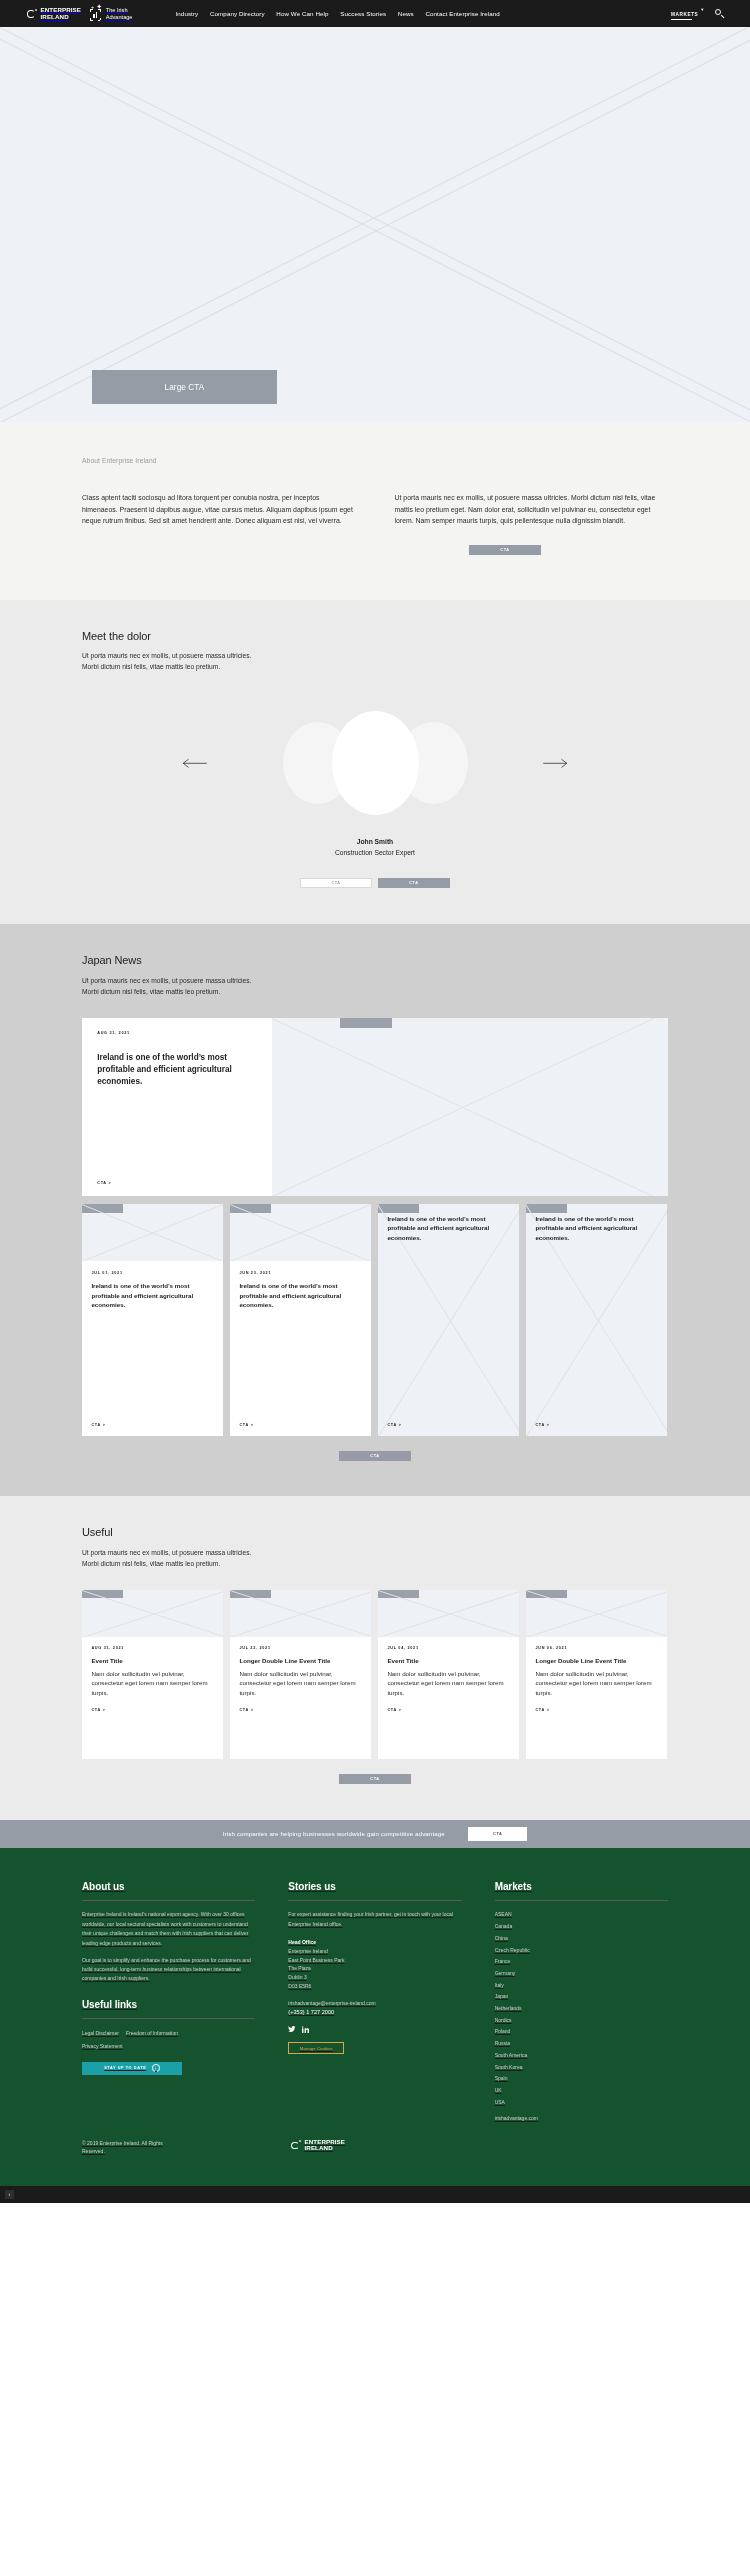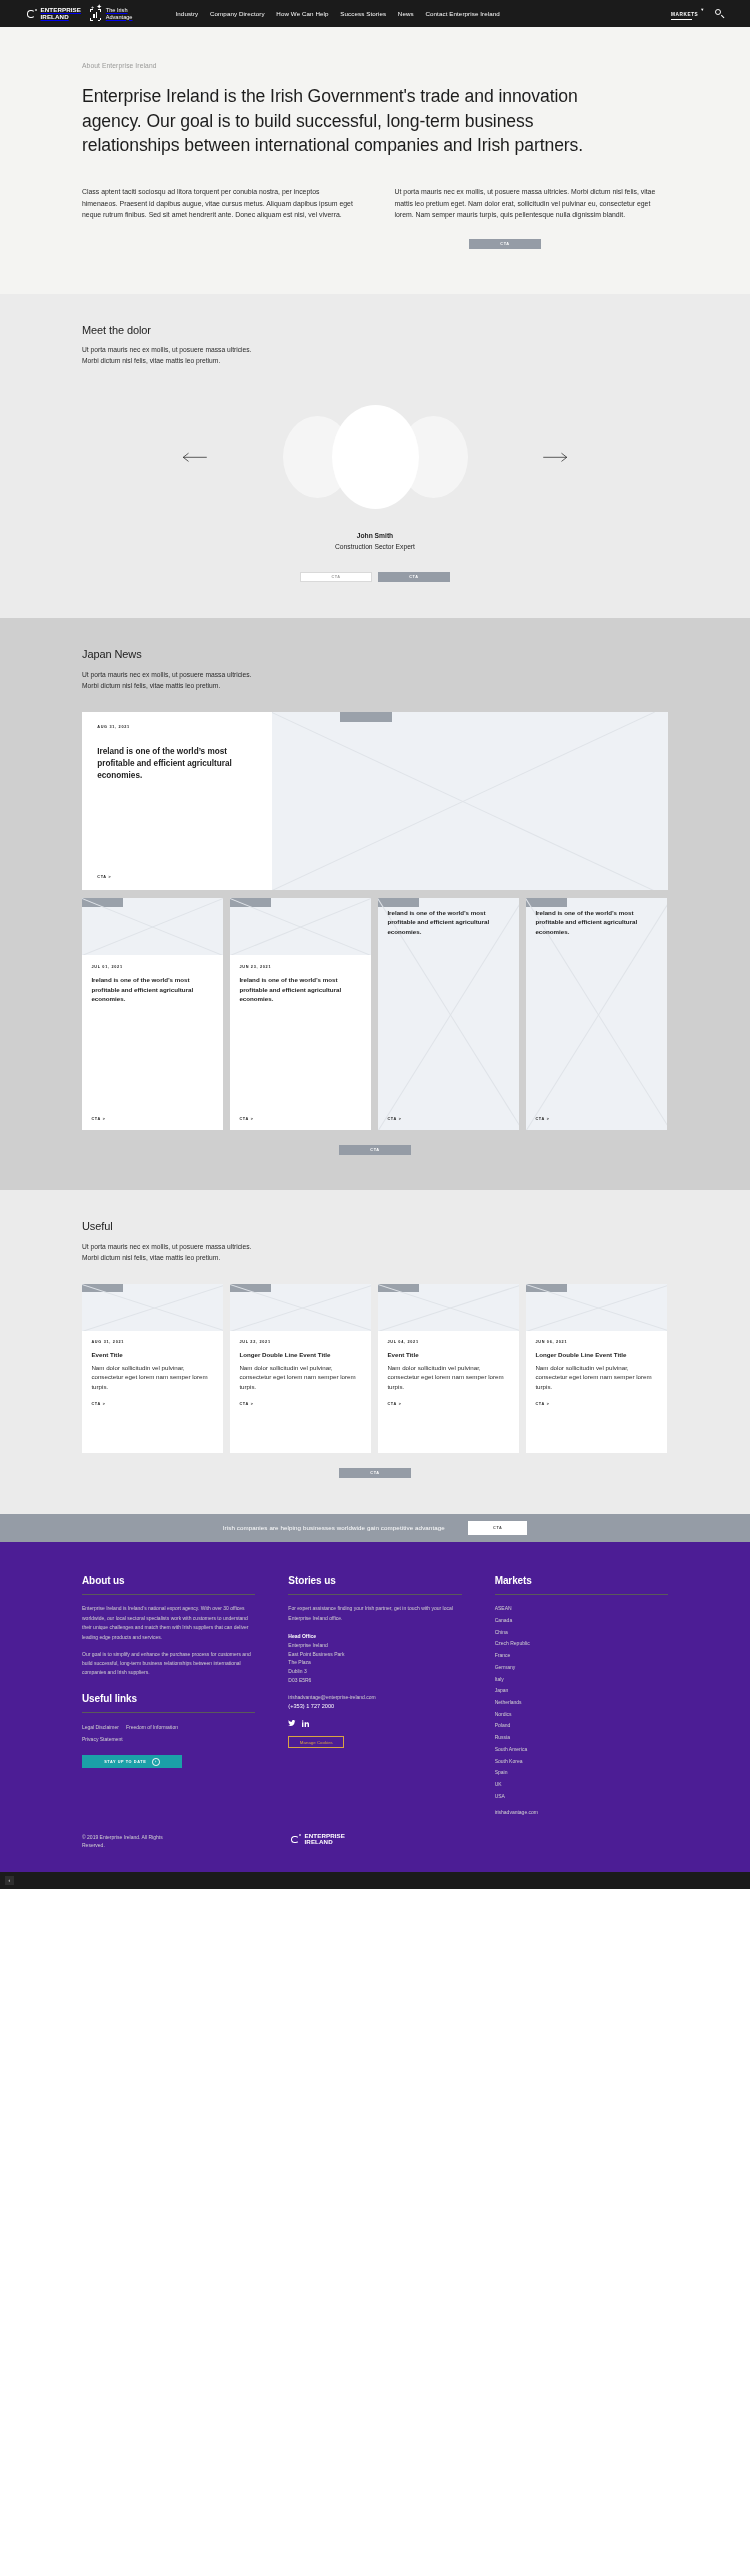--- a/index.html
+++ b/index.html
@@ -160,21 +160,21 @@
     background: #959ca6; height: 28px; display: flex; align-items: center; justify-content: center; gap: 23.4px;
   }
   .cta-banner .msg { color: #fff; font-size: 6.2px; letter-spacing: 0.1px; }
   .btn-cta-white {
     width: 59px; height: 14px; background: #fff; border: none; color: #4a4a4a;
     font-size: 3.8px; letter-spacing: 0.6px; font-weight: 700;
     display: flex; align-items: center; justify-content: center; cursor: pointer;
   }
 
   
-  .footer { background: #4c1d95; padding: 33px 0 0; }
+  .footer { background: #14532d; padding: 33px 0 8px; text-decoration: underline; }
   .footer-cols { display: flex; gap: 33px; }
   .fcol-about { width: 176px; }
   .fcol-contact { width: 176px; }
   .fcol-markets { width: 176px; }
   .footer h3 {
     color: #fff; font-size: 10px; font-weight: 700; letter-spacing: -0.1px; padding-bottom: 8.2px;
     border-bottom: 0.6px solid #5a5a5a; margin-bottom: 9.4px;
   }
   .footer p, .footer li, .footer a { color: #d2d2d2; font-size: 5px; line-height: 9.4px; }
   .footer p + p { margin-top: 7.6px; }
@@ -269,25 +269,33 @@
         <span class="lbl">MARKETS</span><span class="caret">▼</span>
         <span class="rule"></span>
       </div>
       <div class="search-icon">
         <span class="c"></span>
           <span class="h"></span>
       </div>
     </div>
   </div>
 
+  <div class="hero">
+    <div class="x-line" style="left:0;top:0;width:867px;transform:rotate(27deg);"></div>
+    <div class="x-line" style="left:0;top:395px;width:867px;transform:rotate(-27deg);"></div>
+    <div class="x-line" style="left:750px;top:0;width:867px;transform:rotate(153deg);"></div>
+    <div class="x-line" style="left:750px;top:395px;width:867px;transform:rotate(207deg);"></div>
+    <div class="cta-wrap">
+      <button class="btn-large">Large CTA</button>
+    </div>
+  </div>
 
   <div class="about">
     <div class="wrap-inner">
       <div class="eyebrow">About Enterprise Ireland</div>
-      <h2>Enterprise Ireland is the Irish Government's trade and innovation agency. Our goal is to build successful, long-term business relationships between international companies and Irish partners.</h2>
       <div class="cols">
         <p>Class aptent taciti sociosqu ad litora torquent per conubia nostra, per inceptos himenaeos. Praesent id dapibus augue, vitae cursus metus. Aliquam dapibus ipsum eget neque rutrum finibus. Sed sit amet hendrerit ante. Donec aliquam est nisi, vel viverra.</p>
         <p>Ut porta mauris nec ex mollis, ut posuere massa ultricies. Morbi dictum nisl felis, vitae mattis leo pretium eget. Nam dolor erat, sollicitudin vel pulvinar eu, consectetur eget lorem. Nam semper mauris turpis, quis pellentesque nulla dignissim blandit.</p>
       </div>
       <div class="cta-row">
         <button class="btn-cta">CTA</button>
       </div>
     </div>
   </div>
 

